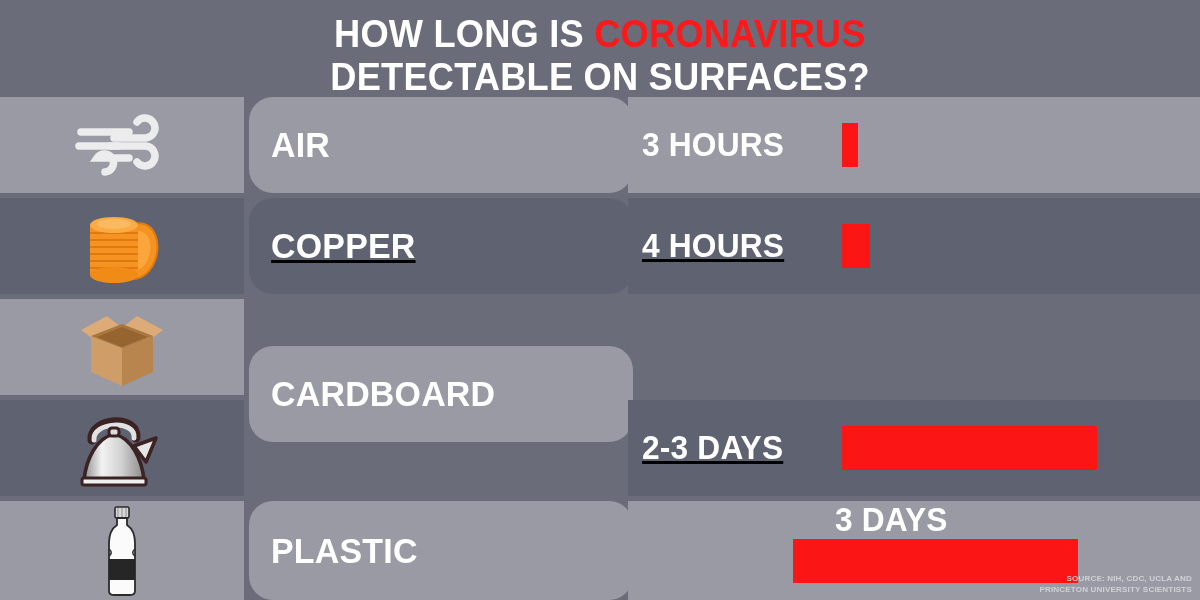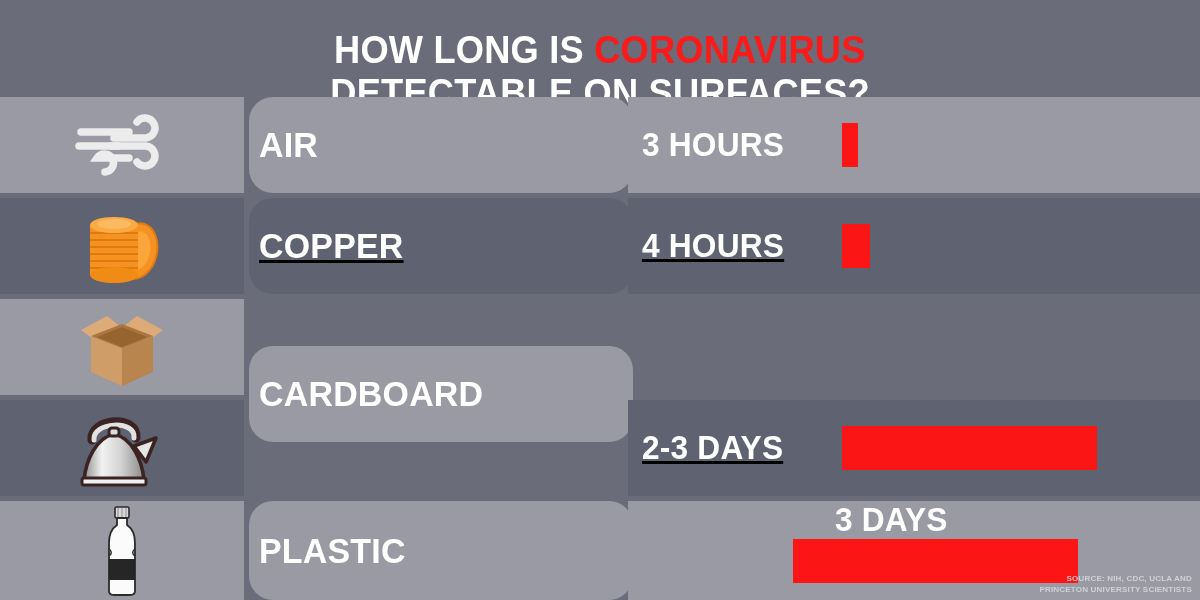--- a/index.html
+++ b/index.html
@@ -13,21 +13,21 @@
     height: 600px;
     overflow: hidden;
     background: #6a6c7a;
     font-family: "Liberation Sans", sans-serif;
     -webkit-font-smoothing: antialiased;
   }
 
   
   .header {
     position: absolute;
-    left: 0; top: 16px;
+    left: 0; top: 0;
     width: 1200px;
     height: 112px;
     background: #6a6c7a;
     display: flex;
     flex-direction: column;
     align-items: center;
     justify-content: center;
     gap: 2px;
   }
   .title-line {
@@ -51,21 +51,21 @@
     display: block;
   }
   .row .cell {
     position: absolute;
     top: 0;
     height: 96px;
     display: flex;
     align-items: center;
   }
   .cell-icon  { left: 0;   width: 244px; justify-content: center; }
-  .cell-label { left: 249px; width: 384px; padding-left: 10px; box-sizing: border-box; border-radius: 24px; }
+  .cell-label { left: 249px; width: 384px; padding-left: 22px; box-sizing: border-box; border-radius: 24px; }
   .cell-bar   { left: 628px; width: 600px; padding-left: 14px; box-sizing: border-box; }
 
   .row.light .cell { background: #9a9aa4; }
   .row.dark  .cell { background: #5f6270; text-decoration: underline; }
 
   .label-text {
     color: #ffffff;
     font-size: 35px;
     font-weight: bold;
     letter-spacing: 0.2px;

